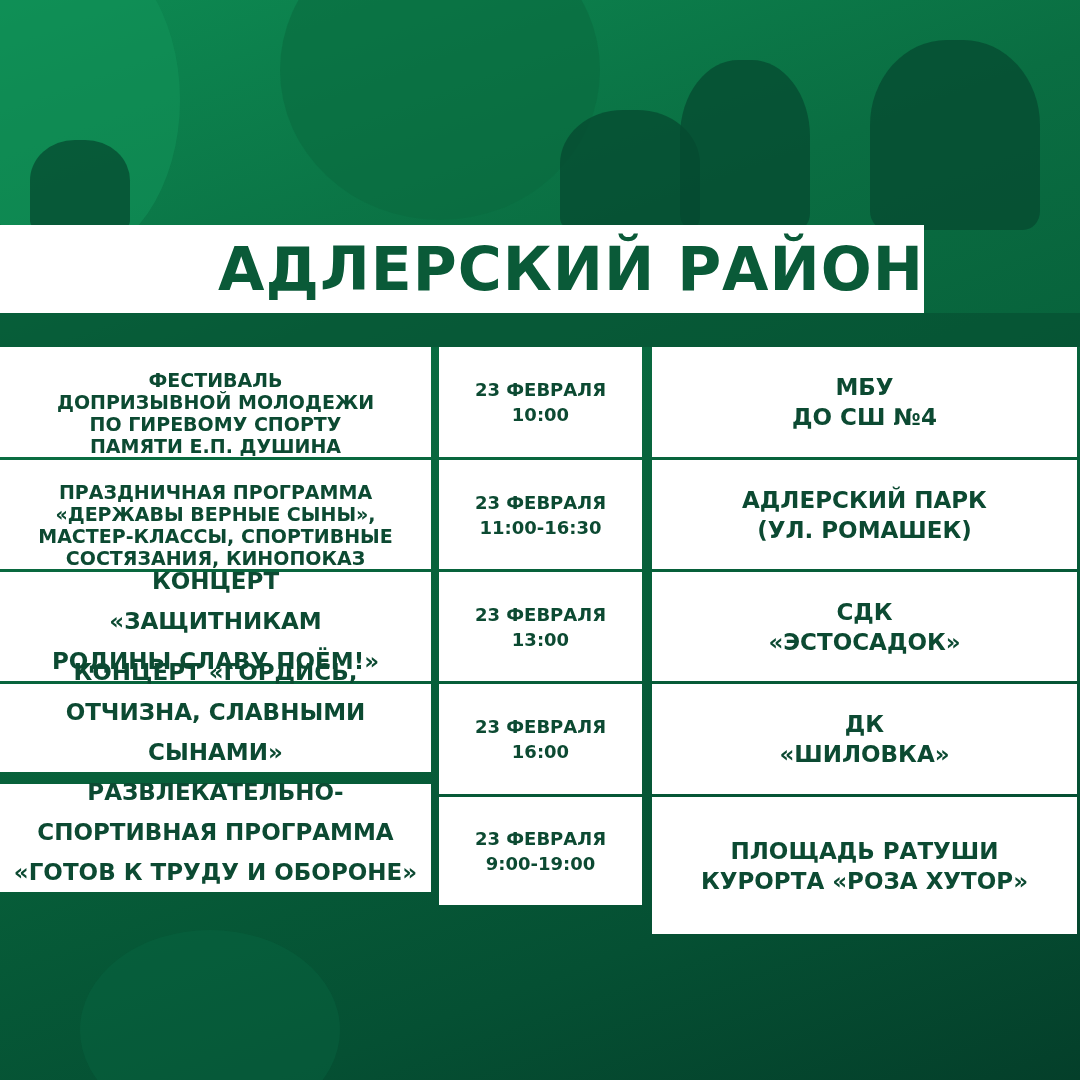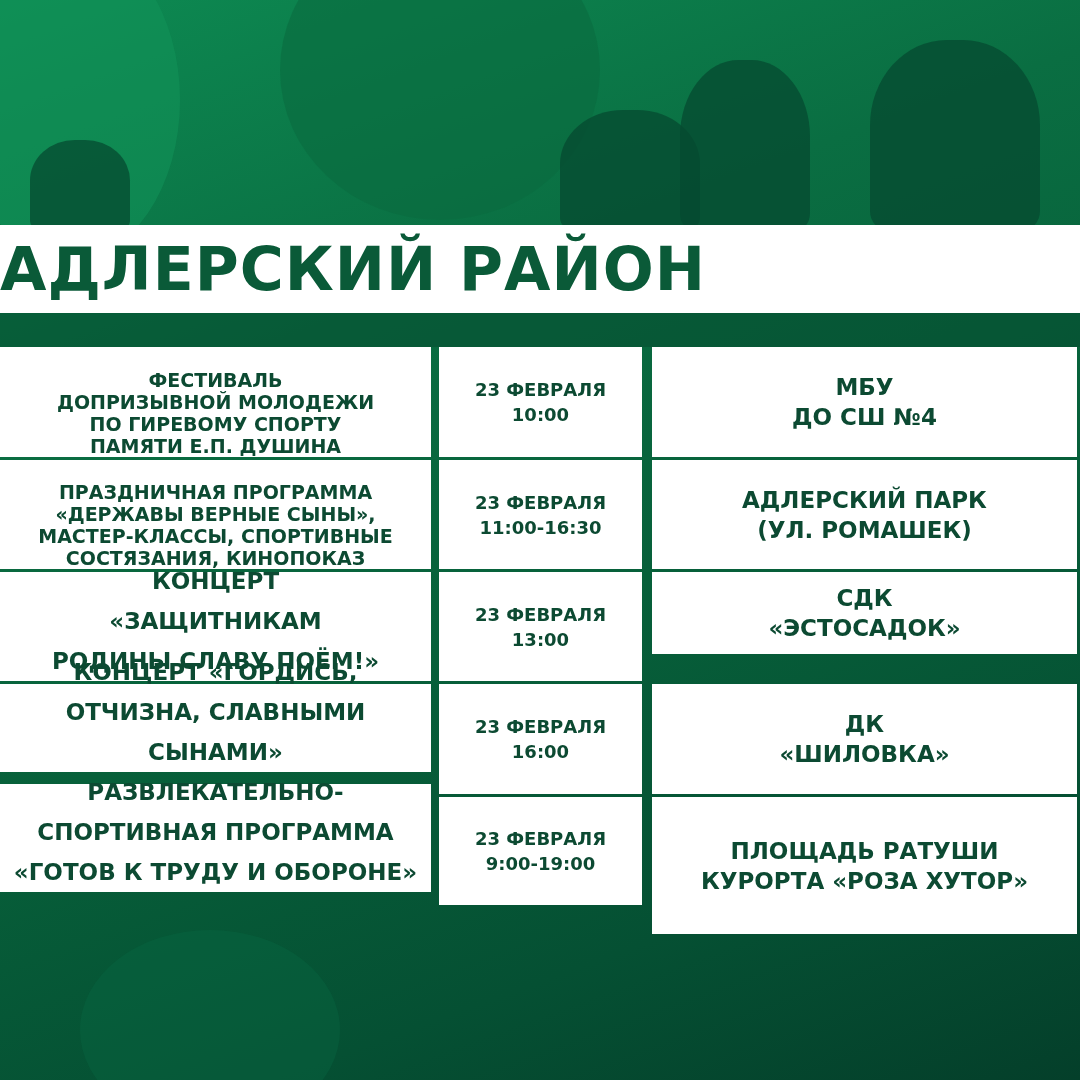--- a/index.html
+++ b/index.html
@@ -4,22 +4,22 @@
 <style>
   html, body { margin:0; padding:0; }
   body {
     width:1080px; height:1080px; overflow:hidden; position:relative;
     font-family: "DejaVu Sans", "Liberation Sans", sans-serif;
     background: linear-gradient(160deg, #0d8a52 0%, #0a6e42 30%, #07603a 55%, #055033 80%, #043f2a 100%);
   }
   .blob { position:absolute; border-radius:50%; }
   .sil { position:absolute; background:#064a30; opacity:0.75; border-radius:45% 45% 10% 10%; }
   .band {
-    position:absolute; left:0; top:225px; width:1080px; height:88px;
-    background:#ffffff; display:flex; align-items:center; justify-content:flex-start;
+    position:absolute; left:0; top:225px; width:924px; height:88px;
+    background:#ffffff; display:flex; align-items:center; justify-content:flex-end;
   }
   .band h1 {
     margin:0; font-family:"DejaVu Sans", sans-serif; font-weight:bold;
     font-size:60px; color:#0a5a38; letter-spacing:1px;
   }
   .cell {
     position:absolute; background:#ffffff; display:flex; align-items:center;
     justify-content:center; text-align:center; color:#0c4a32; font-weight:bold;
     box-sizing:border-box; padding:0 10px;
   }
@@ -81,21 +81,21 @@
 
   <div class="cell c1 big" style="top:572px;height:109px">
       <span class="txt">КОНЦЕРТ
 «ЗАЩИТНИКАМ
 РОДИНЫ СЛАВУ ПОЁМ!»</span>
     </div>
   <div class="cell c2" style="top:572px;height:109px">
       <span class="txt">23 ФЕВРАЛЯ
 13:00</span>
     </div>
-  <div class="cell c3" style="top:572px;height:82px">
+  <div class="cell c3" style="top:572px;height:109px">
       <span class="txt">СДК
 «ЭСТОСАДОК»</span>
     </div>
 
   <div class="cell c1 big" style="top:684px;height:88px">
       <span class="txt">КОНЦЕРТ «ГОРДИСЬ,
 ОТЧИЗНА, СЛАВНЫМИ
 СЫНАМИ»</span>
     </div>
   <div class="cell c2" style="top:684px;height:110px">

